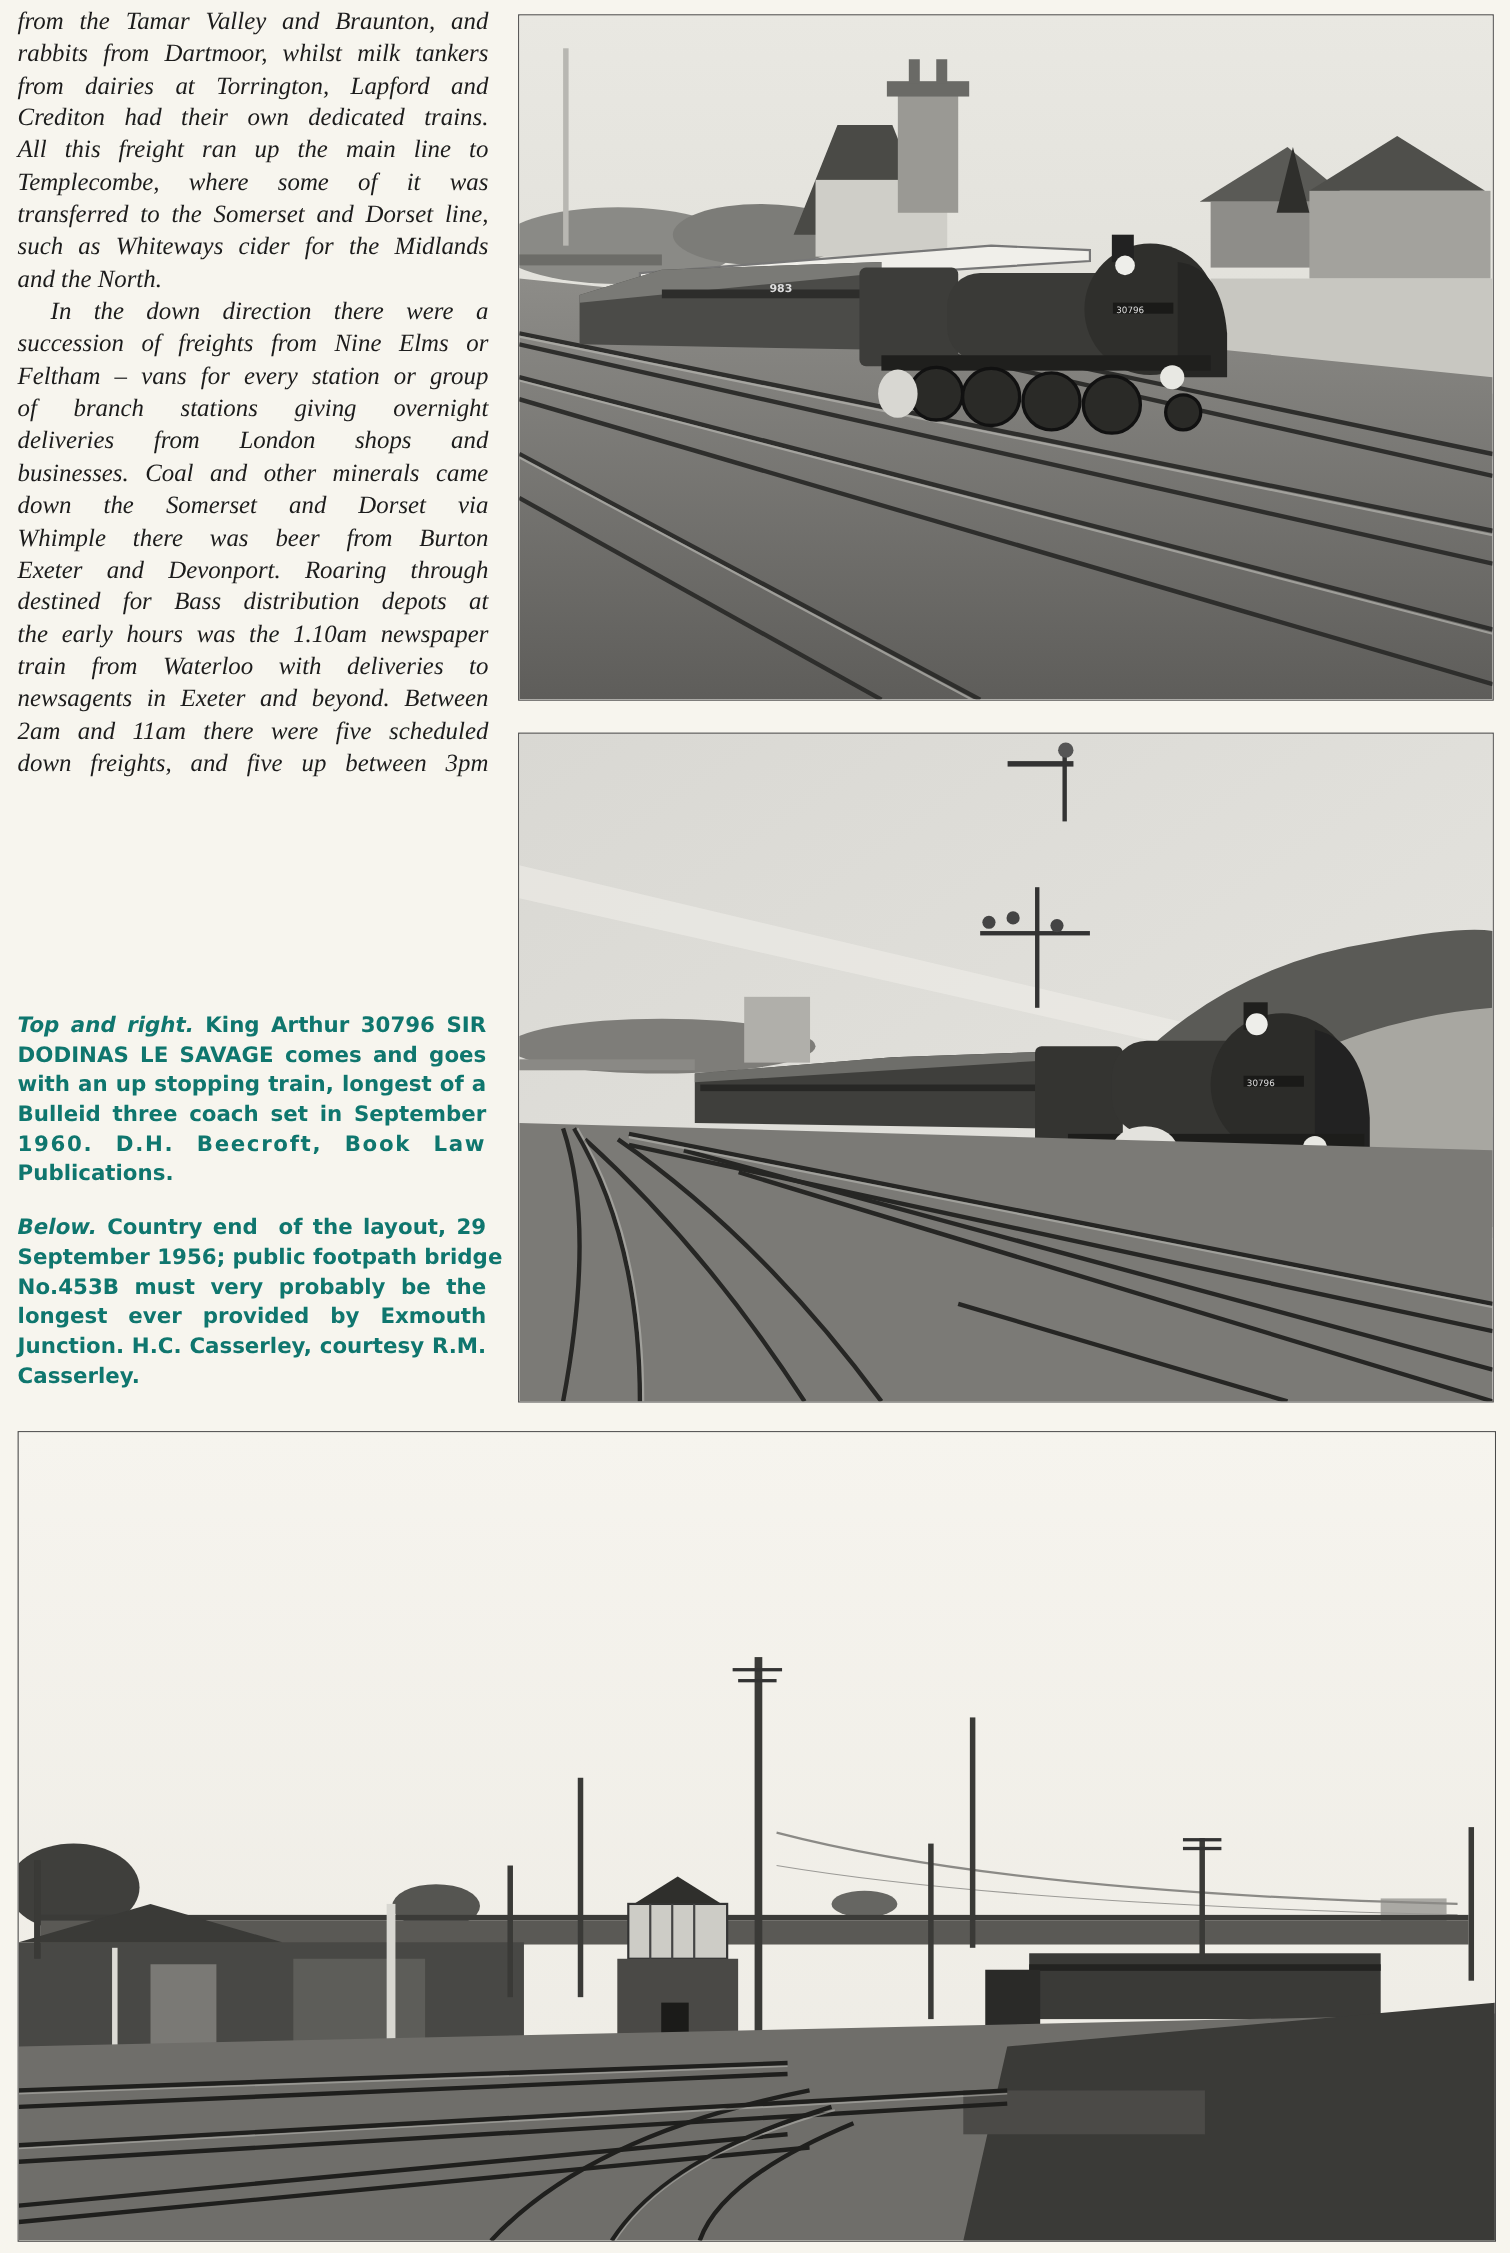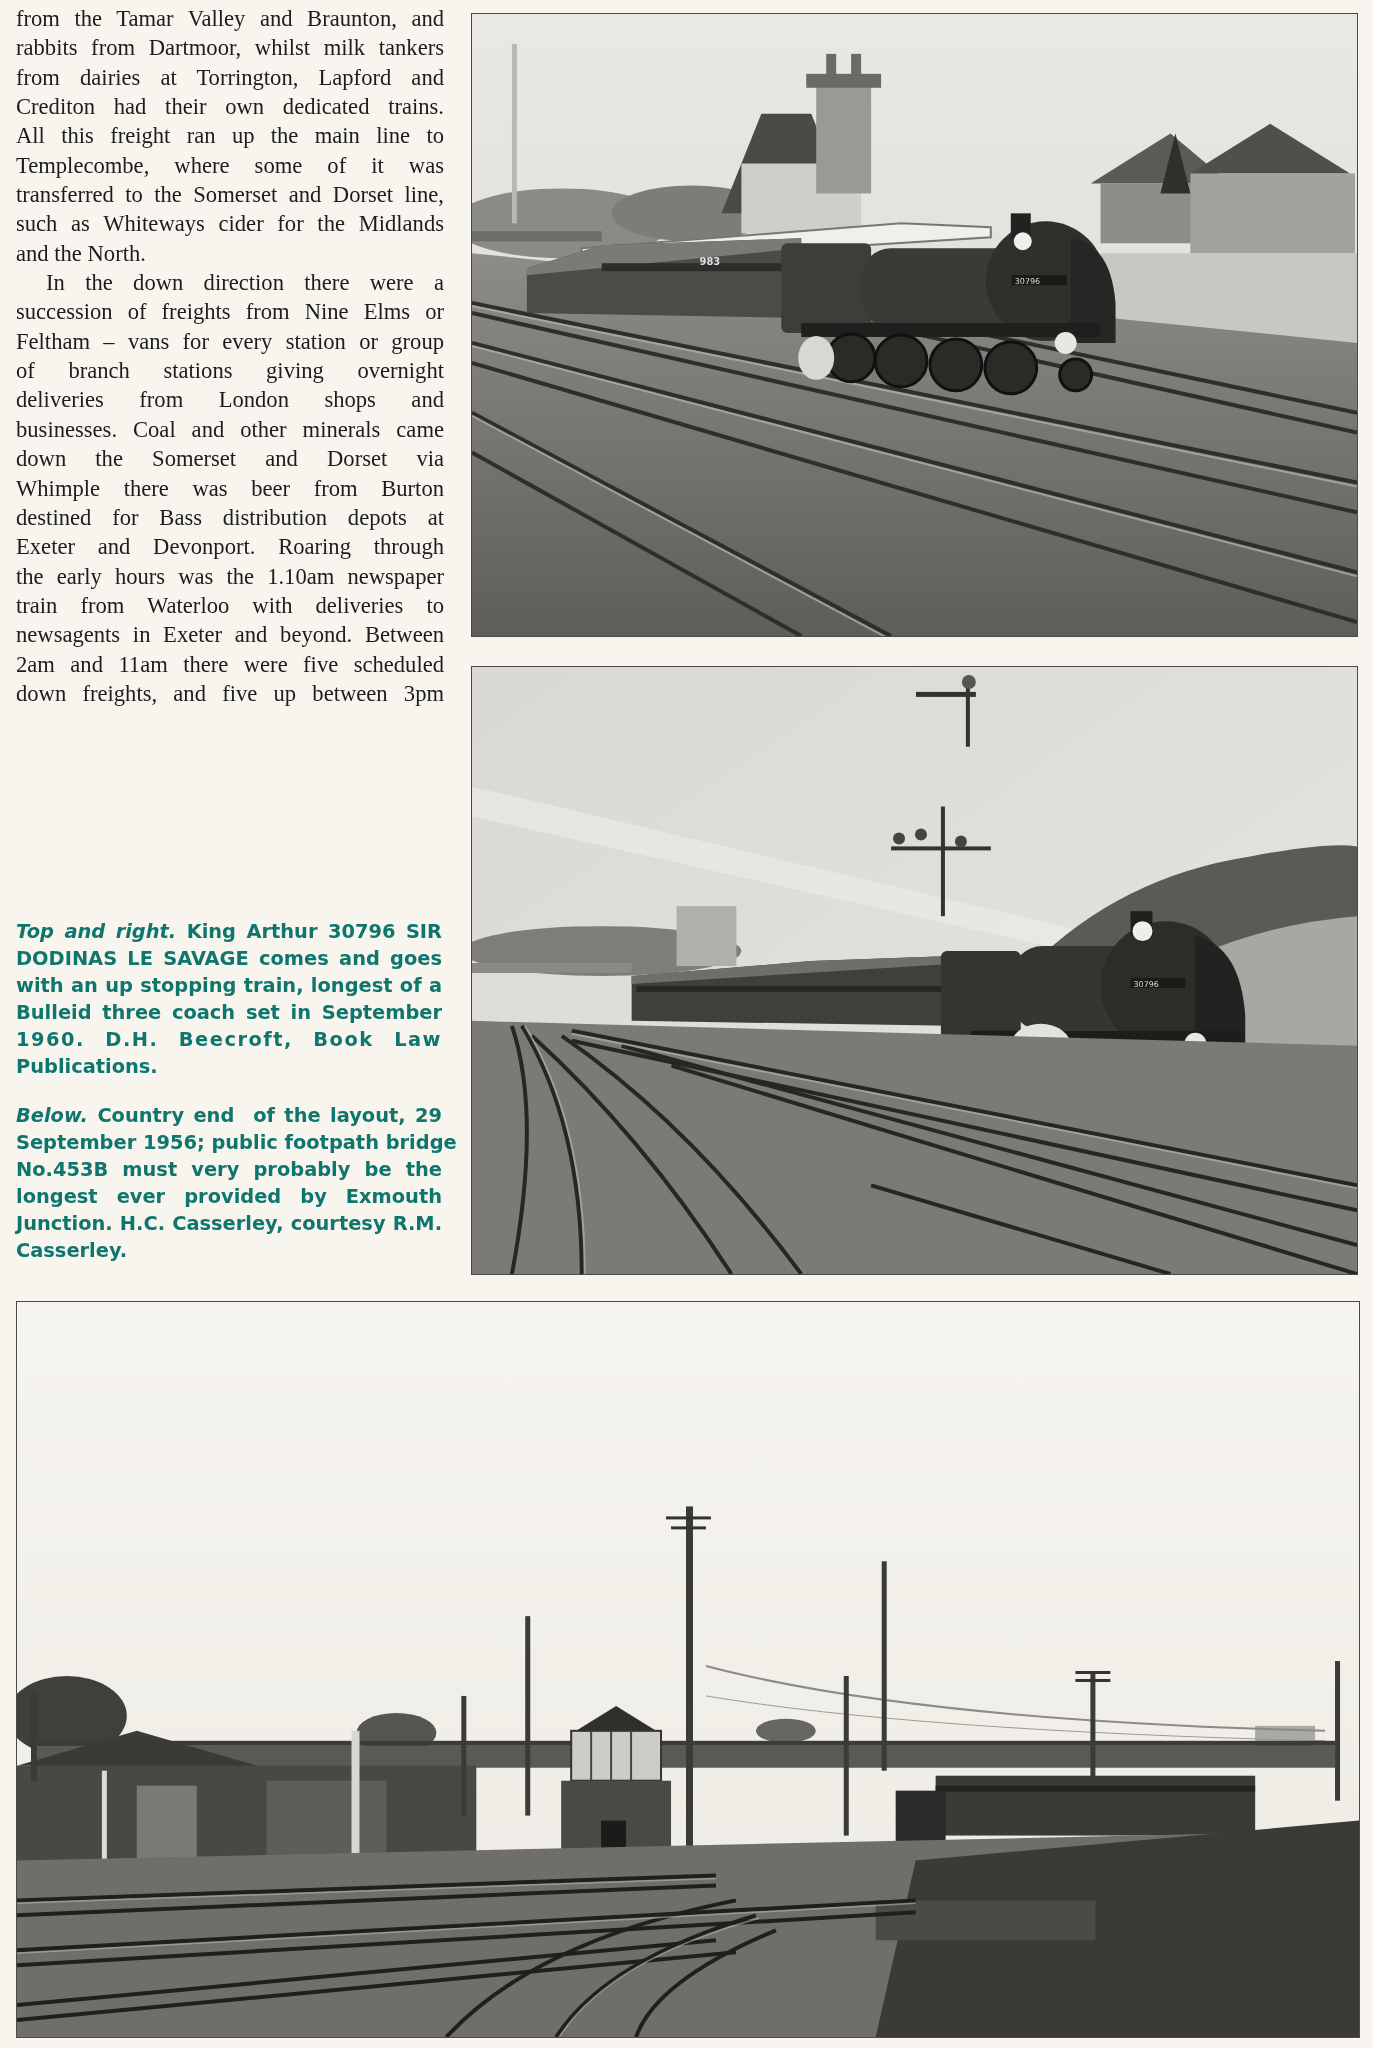--- a/index.html
+++ b/index.html
@@ -8,21 +8,21 @@
     background: #f7f5ee;
     color: #1a1a1a;
   }
   .body-text {
     position: absolute; left: 16px; top: 4px; width: 428px;
     font-family: "Liberation Serif", "DejaVu Serif", serif;
     font-size: 22.6px; line-height: 29.35px;
     text-align: justify; text-align-last: justify;
     color: #1c1c1c;
   }
-  .body-text .line { display: block; text-align: justify; text-align-last: justify; white-space: nowrap; }
+  .body-text .line { display: block; text-align: justify; text-align-last: justify; white-space: nowrap; font-style: italic; }
   .body-text .indent { padding-left: 30px; }
   .caption {
     position: absolute; left: 16px; width: 426px;
     font-family: "DejaVu Sans", "Liberation Sans", sans-serif;
     font-weight: bold; font-size: 19.4px; line-height: 27px;
     color: #0f766e;
   }
   .caption .line { display: block; text-align: justify; text-align-last: justify; white-space: nowrap; }
   .caption .line.last { text-align-last: left; }
   .caption em { font-style: italic; }
@@ -46,22 +46,22 @@
   <span class="line">such as Whiteways cider for the Midlands</span>
   <span class="line" style="text-align-last:left">and the North.</span>
   <span class="line indent">In the down direction there were a</span>
   <span class="line">succession of freights from Nine Elms or</span>
   <span class="line">Feltham – vans for every station or group</span>
   <span class="line">of branch stations giving overnight</span>
   <span class="line">deliveries from London shops and</span>
   <span class="line">businesses. Coal and other minerals came</span>
   <span class="line">down the Somerset and Dorset via</span>
   <span class="line">Whimple there was beer from Burton</span>
+  <span class="line">Exeter and Devonport. Roaring through</span>
   <span class="line">destined for Bass distribution depots at</span>
-  <span class="line">Exeter and Devonport. Roaring through</span>
   <span class="line">the early hours was the 1.10am newspaper</span>
   <span class="line">train from Waterloo with deliveries to</span>
   <span class="line">newsagents in Exeter and beyond. Between</span>
   <span class="line">2am and 11am there were five scheduled</span>
   <span class="line">down freights, and five up between 3pm</span>
 </div>
 
 <div class="caption" style="top:918px">
   <span class="line"><em>Top and right.</em><span> King Arthur 30796 SIR</span></span>
   <span class="line">DODINAS LE SAVAGE comes and goes</span>

